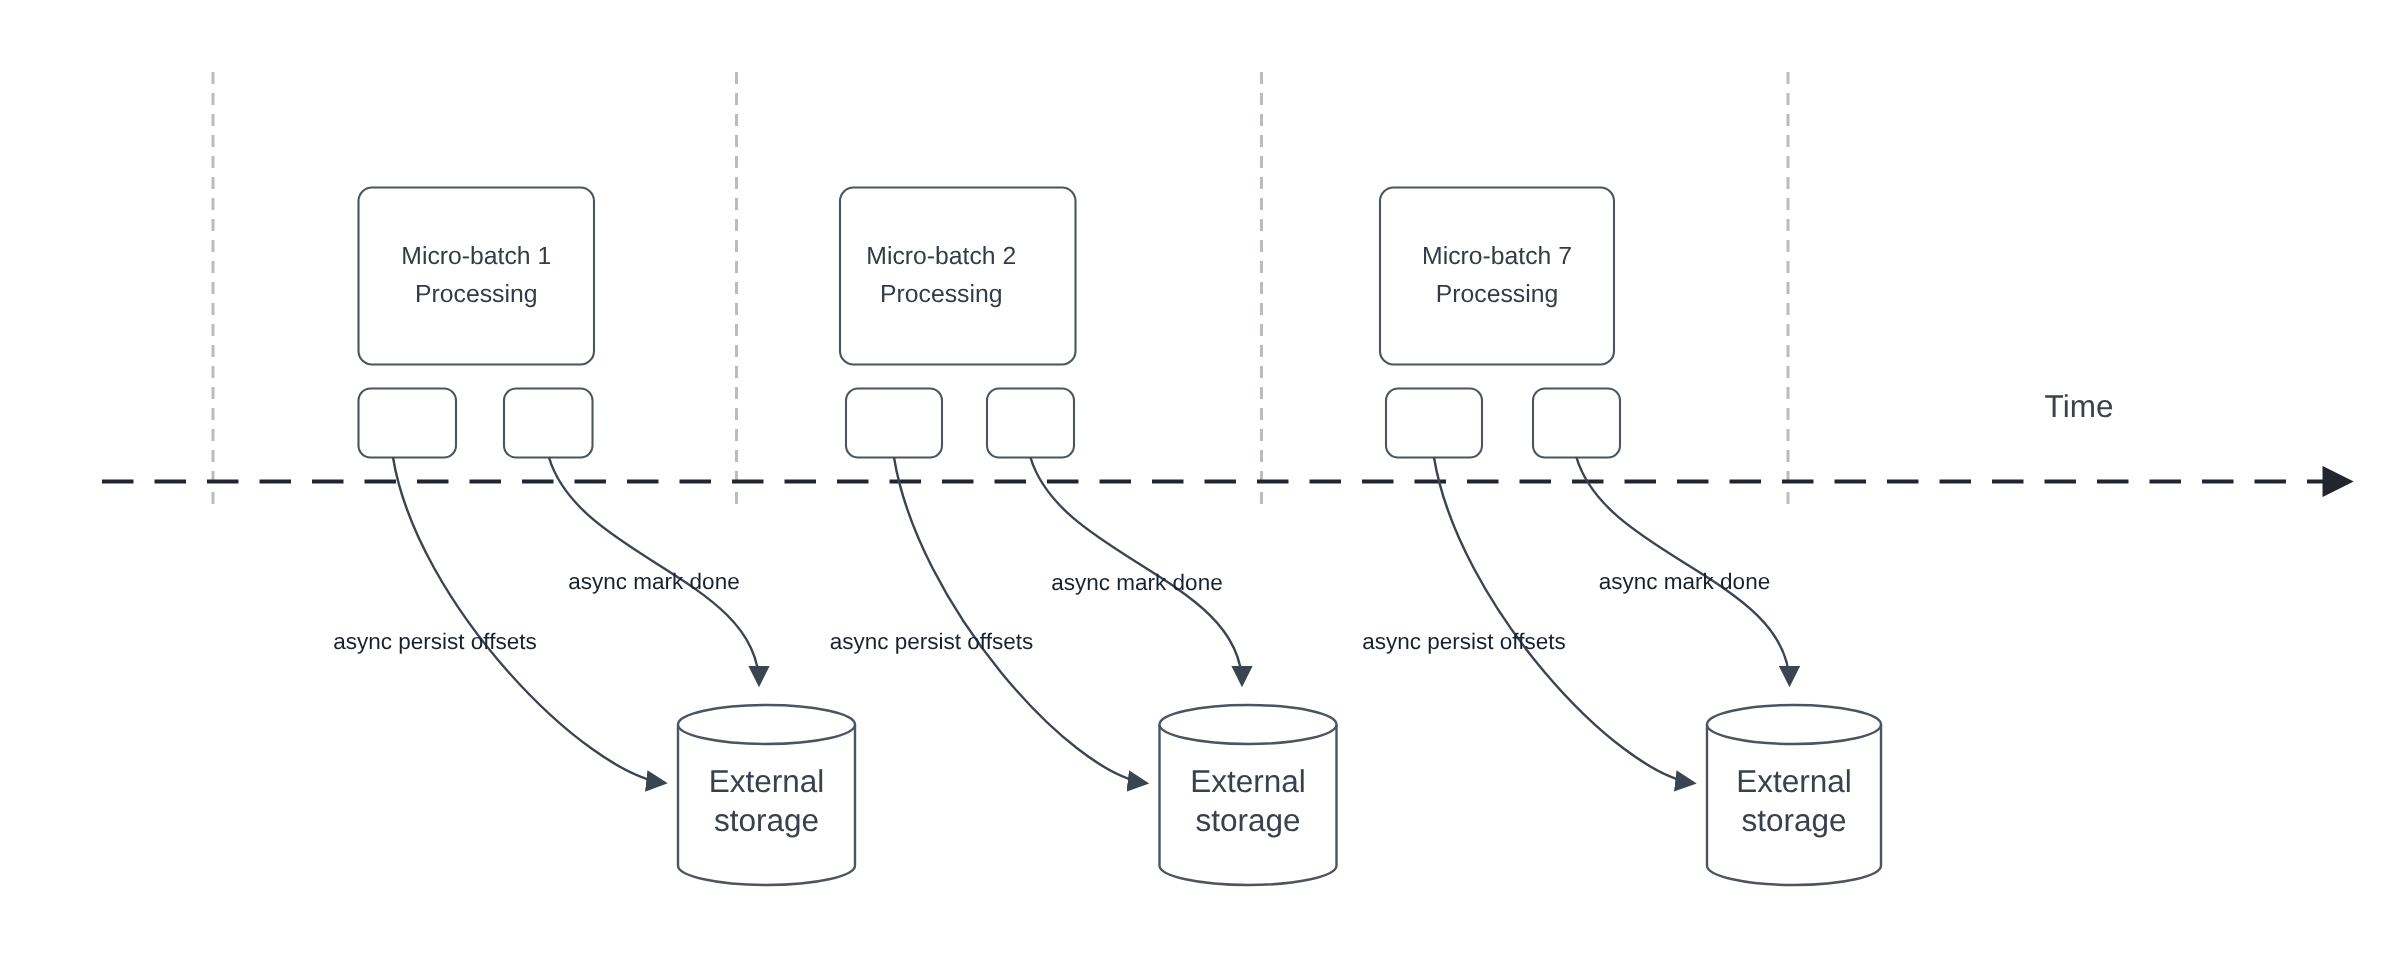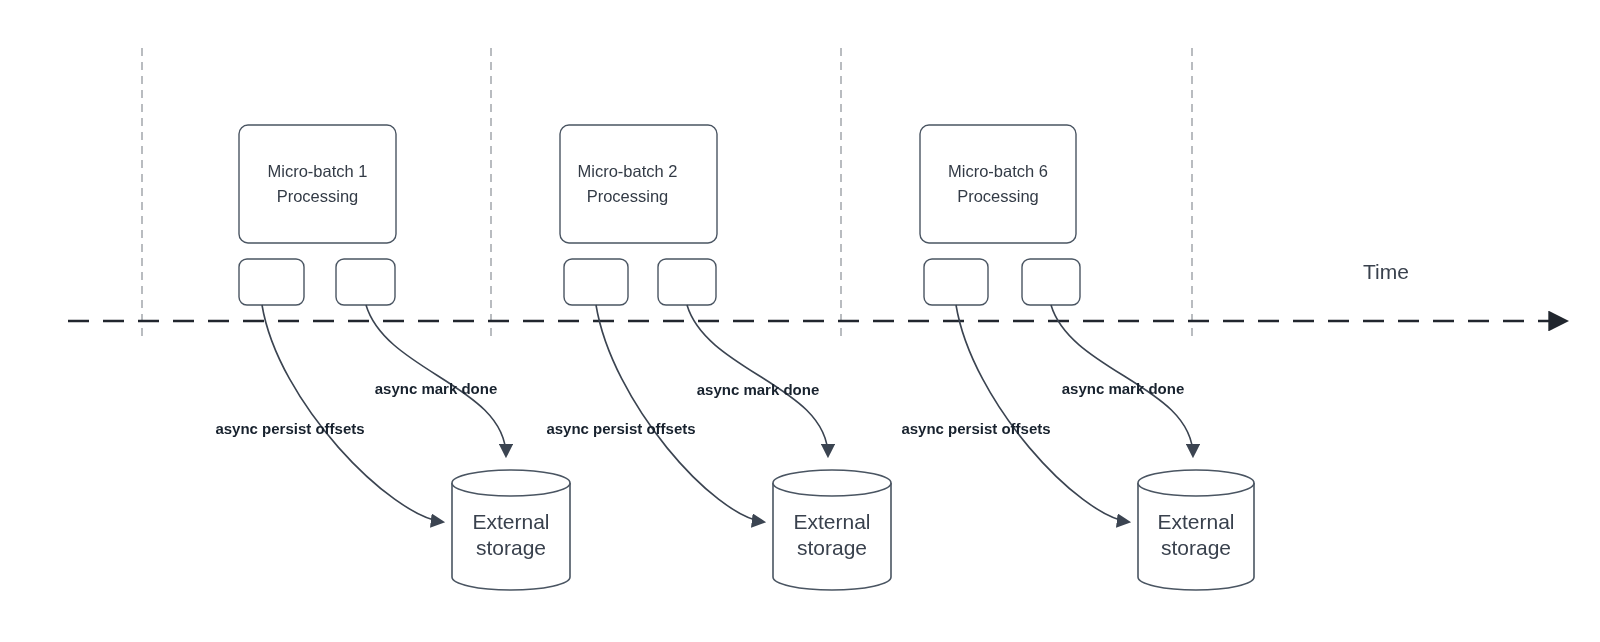--- a/index.html
+++ b/index.html
@@ -31,21 +31,21 @@
     text-align: center;
     white-space: pre-line;
     font-size: 21px;
     line-height: 26px;
     color: #39414d;
   }
   .async-label {
     transform: translate(-50%, -50%);
     white-space: nowrap;
     font-size: 15px;
-    font-weight: 700;
+    font-weight: 400;
     color: #18222e;
   }
   .time-label {
     transform: translate(-50%, -50%);
     white-space: nowrap;
     font-size: 21px;
     color: #39414d;
   }
 </style>
 </head>
@@ -102,21 +102,21 @@
   <div class="abs storage-label" style="left:452px; top:492px; width:118px; height:86px;">External
 storage</div>
 
   <div class="abs box-label" style="left:560px; top:125px; width:135px; height:118px;">Micro-batch 2
 Processing</div>
   <div class="abs async-label" style="left:621px; top:428px;">async persist offsets</div>
   <div class="abs async-label" style="left:758px; top:389px;">async mark done</div>
   <div class="abs storage-label" style="left:773px; top:492px; width:118px; height:86px;">External
 storage</div>
 
-  <div class="abs box-label" style="left:920px; top:125px; width:156px; height:118px;">Micro-batch 6
+  <div class="abs box-label" style="left:920px; top:125px; width:156px; height:118px;">Micro-batch 7
 Processing</div>
   <div class="abs async-label" style="left:976px; top:428px;">async persist offsets</div>
   <div class="abs async-label" style="left:1123px; top:388px;">async mark done</div>
   <div class="abs storage-label" style="left:1138px; top:492px; width:116px; height:86px;">External
 storage</div>
 
   <div class="abs time-label" style="left:1386px; top:272px;">Time</div>
 
 </div>
 

